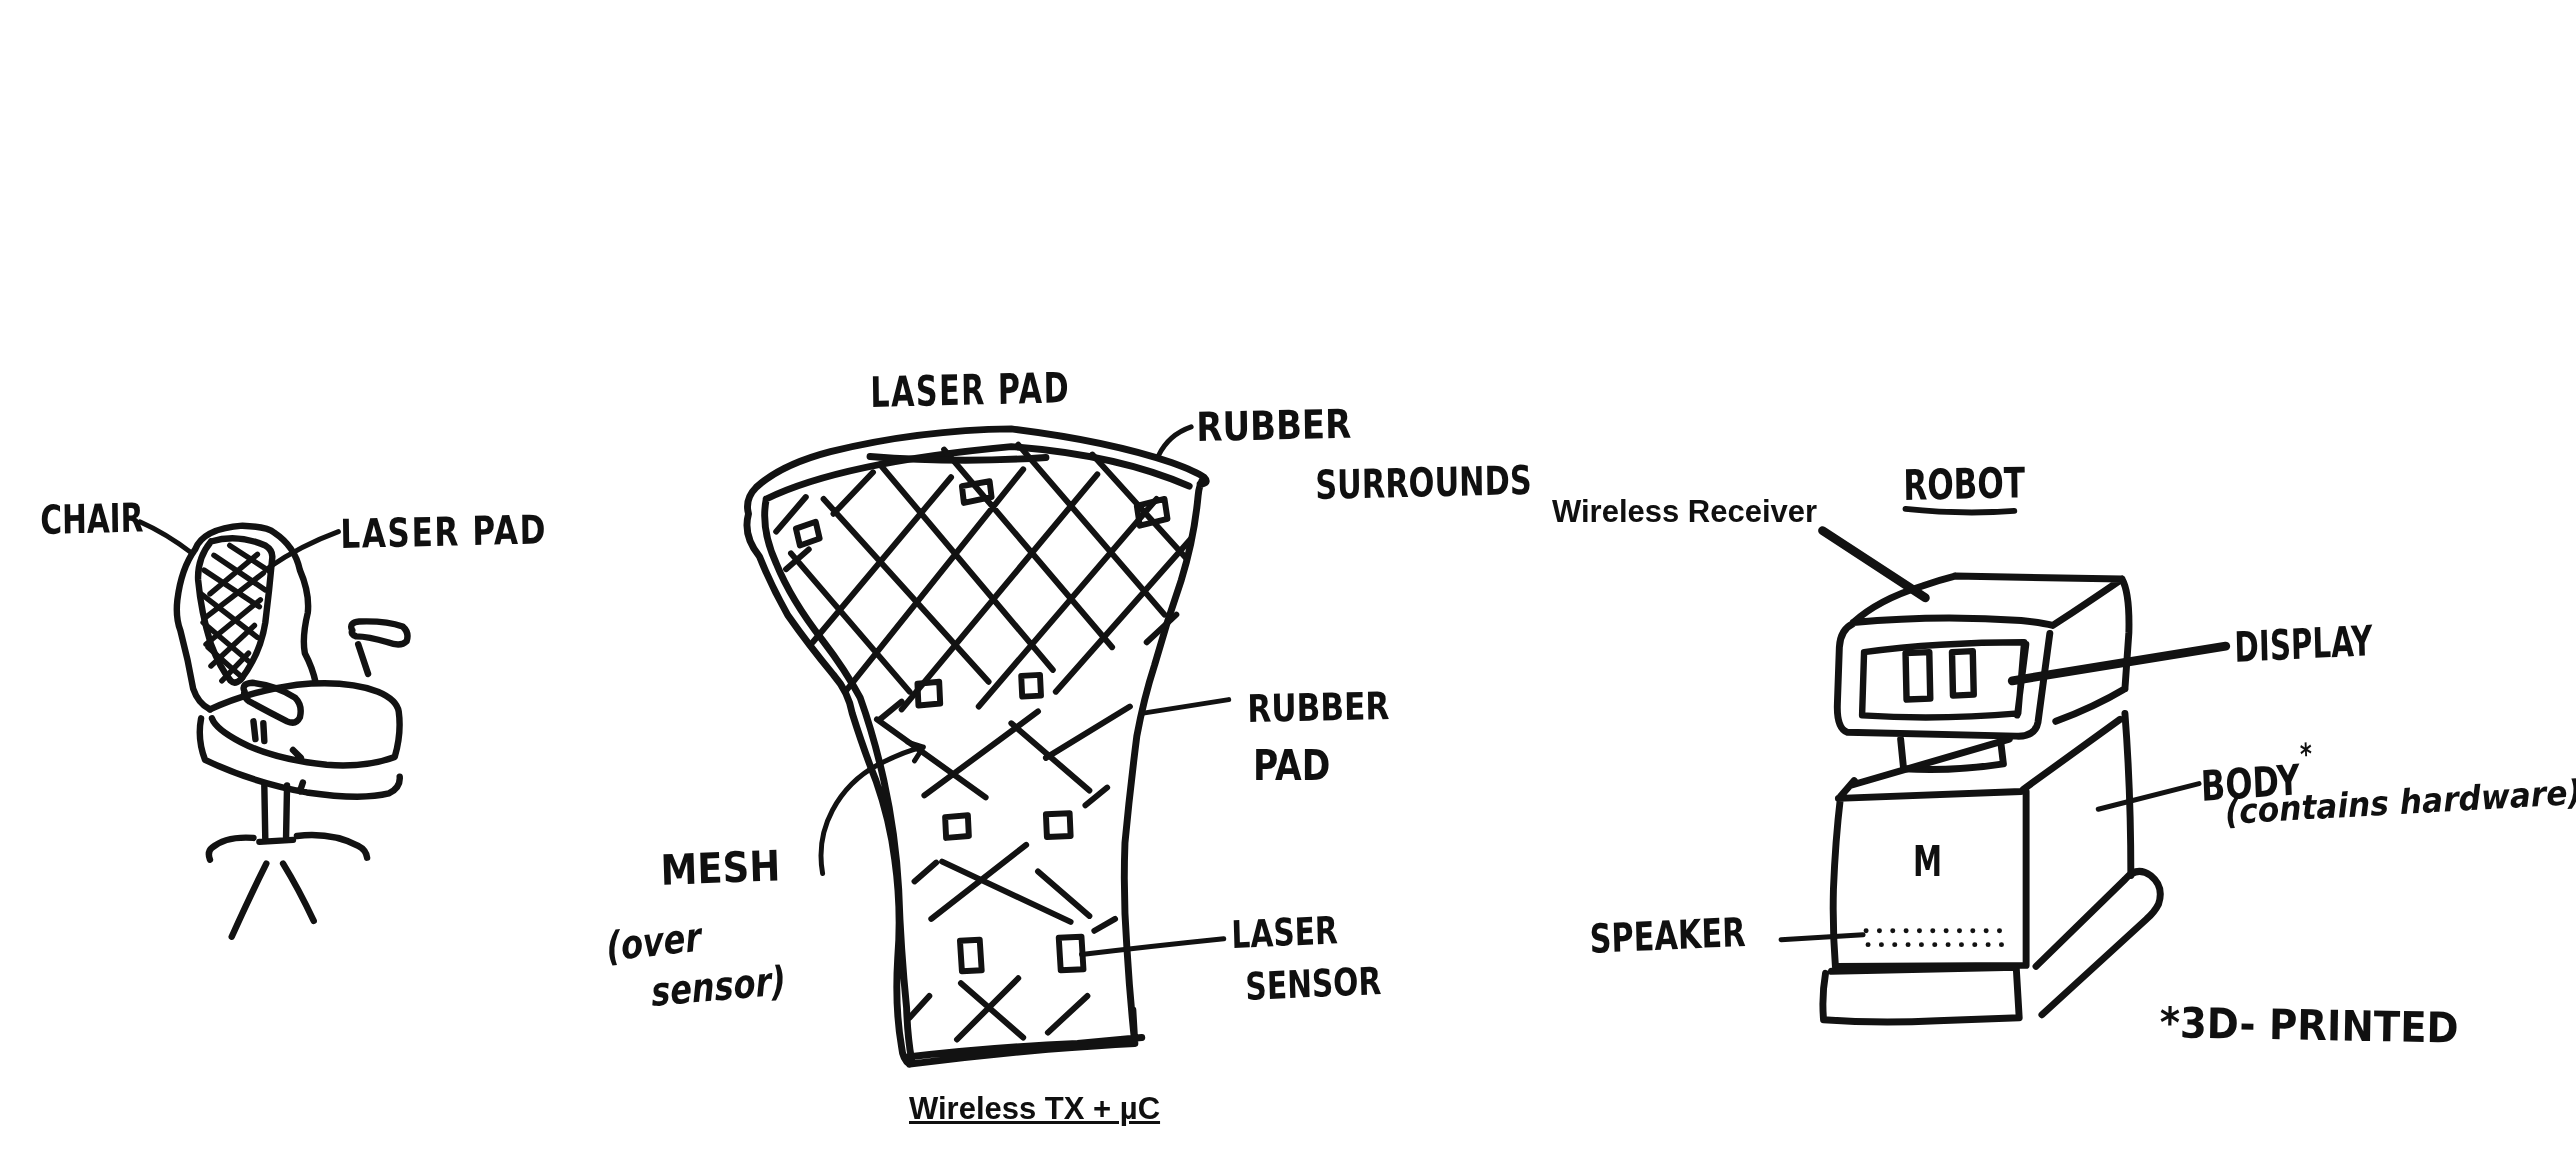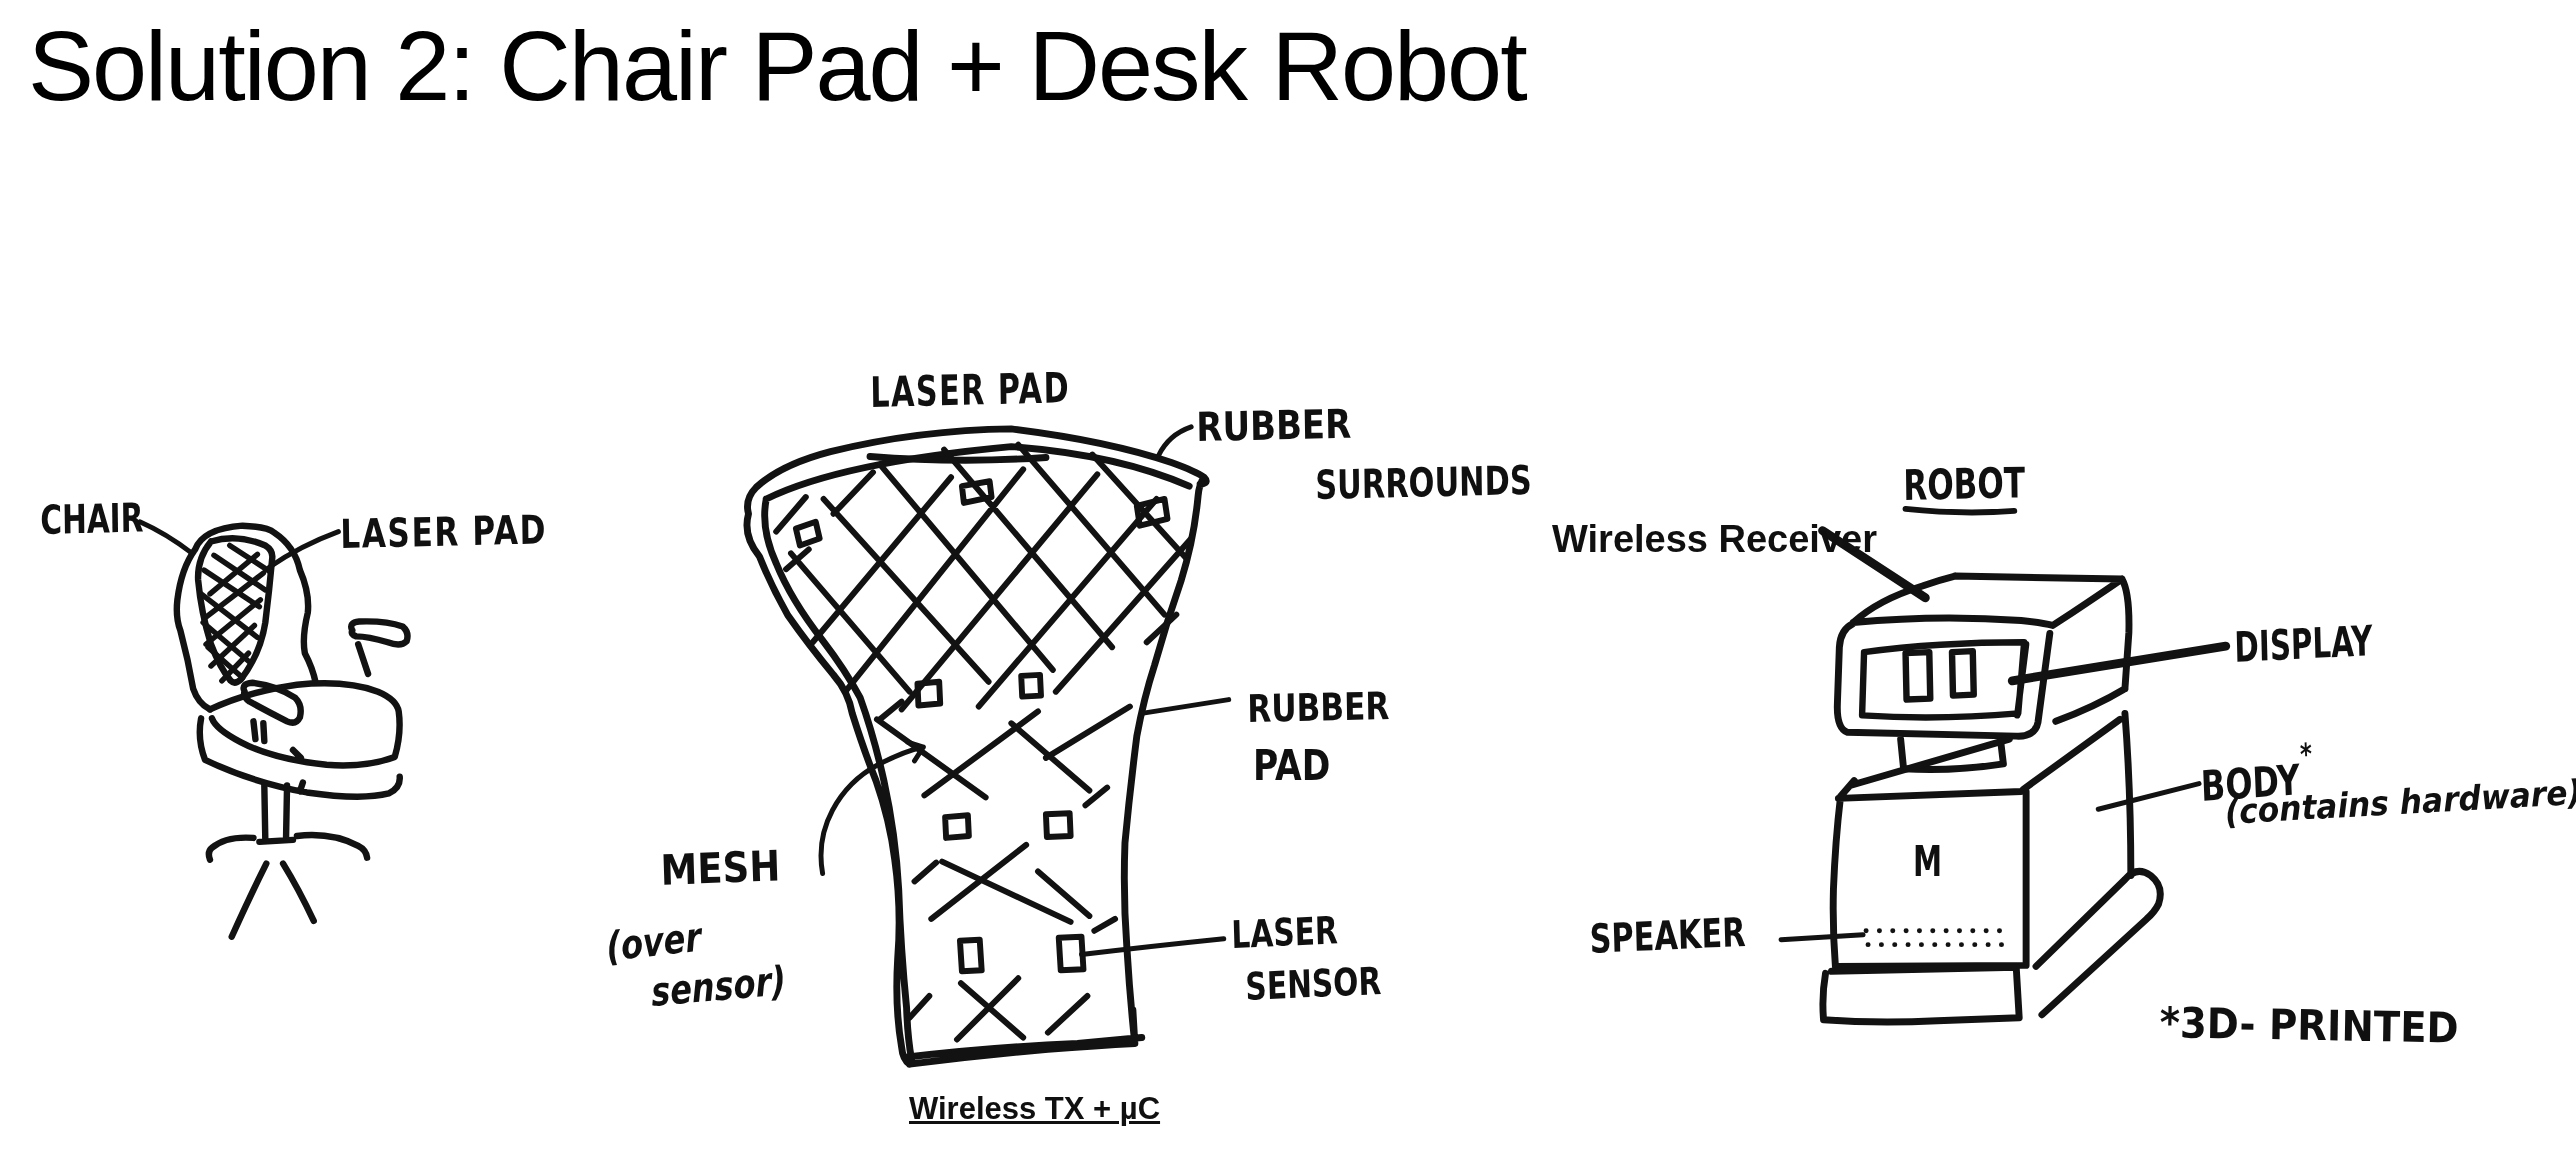--- a/index.html
+++ b/index.html
@@ -119,39 +119,38 @@
       <path class="ink" stroke-width="5" stroke-dasharray="0.1 13.4" d="
         M 1888,942 L 2024,942 M 1890,956 L 2026,956"></path>
       <path class="ink" stroke-width="6" d="M 1928,515 Q 1985,521 2038,517"></path>
       <path class="ink" stroke-width="9" d="M 1844,537 L 1948,605"></path>
       <path class="ink" stroke-width="9" d="M 2036,689 L 2252,654"></path>
       <path class="ink" stroke-width="5" d="M 2123,819 L 2225,793"></path>
       <path class="ink" stroke-width="5" d="M 1802,951 L 1885,946"></path>
     </g>
   </svg>
 
-  <div class="label title" style="left:28px;top:16px;">Solution 2: Chair Pad + Desk Robot</div>
 
   <div class="label hand" style="left:40px;top:500px;font-size:40px;transform:scaleX(.74) rotate(-1deg);">CHAIR</div>
   <div class="label hand" style="left:340px;top:514px;font-size:40px;letter-spacing:2px;transform:scaleX(.78) rotate(-1deg);">LASER PAD</div>
 
   <div class="label hand" style="left:870px;top:372px;font-size:42px;letter-spacing:2px;transform:scaleX(.72) rotate(-1deg);">LASER PAD</div>
   <div class="label hand" style="left:1196px;top:407px;font-size:40px;transform:scaleX(.85) rotate(-1deg);">RUBBER</div>
   <div class="label hand" style="left:1315px;top:465px;font-size:40px;transform:scaleX(.76) rotate(-1deg);">SURROUNDS</div>
   <div class="label hand" style="left:1247px;top:690px;font-size:38px;transform:scaleX(.82) rotate(-1deg);">RUBBER</div>
   <div class="label hand" style="left:1253px;top:745px;font-size:42px;transform:scaleX(.82);">PAD</div>
   <div class="label hand" style="left:660px;top:850px;font-size:42px;transform:scaleX(.88) rotate(-2deg);">MESH</div>
   <div class="label script" style="left:605px;top:927px;font-size:40px;transform:scaleX(.8) rotate(-5deg);">(over</div>
   <div class="label script" style="left:650px;top:972px;font-size:40px;transform:scaleX(.8) rotate(-4deg);">sensor)</div>
   <div class="label hand" style="left:1231px;top:916px;font-size:38px;transform:scaleX(.78) rotate(-2deg);">LASER</div>
   <div class="label hand" style="left:1245px;top:968px;font-size:38px;transform:scaleX(.78) rotate(-2deg);">SENSOR</div>
   <div class="label print" style="left:909px;top:1093px;font-size:31px;text-decoration:underline;">Wireless TX + µC</div>
 
   <div class="label hand" style="left:1903px;top:465px;font-size:42px;transform:scaleX(.74) rotate(-1deg);">ROBOT</div>
-  <div class="label print" style="left:1552px;top:520px;font-size:38px;">Wireless Receiver</div>
+  <div class="label print" style="left:1552px;top:496px;font-size:31px;">Wireless Receiver</div>
   <div class="label hand" style="left:2234px;top:627px;font-size:42px;transform:scaleX(.7) rotate(-2deg);">DISPLAY</div>
   <div class="label hand" style="left:2200px;top:761px;font-size:42px;transform:scaleX(.76) rotate(-3deg);">
     <span>BODY</span><sup class="ast">*</sup>
   </div>
   <div class="label script" style="left:2224px;top:795px;font-size:34px;transform:scaleX(.92) rotate(-3deg);">(contains hardware)</div>
   <div class="label hand" style="left:1589px;top:919px;font-size:40px;transform:scaleX(.76) rotate(-2deg);">SPEAKER</div>
   <div class="label hand" style="left:2160px;top:1002px;font-size:42px;transform:scaleX(.92) rotate(1deg);">*3D- PRINTED</div>
   <div class="label hand" style="left:1913px;top:840px;font-size:43px;transform:scaleX(.68);">M</div>
 
 </div>

